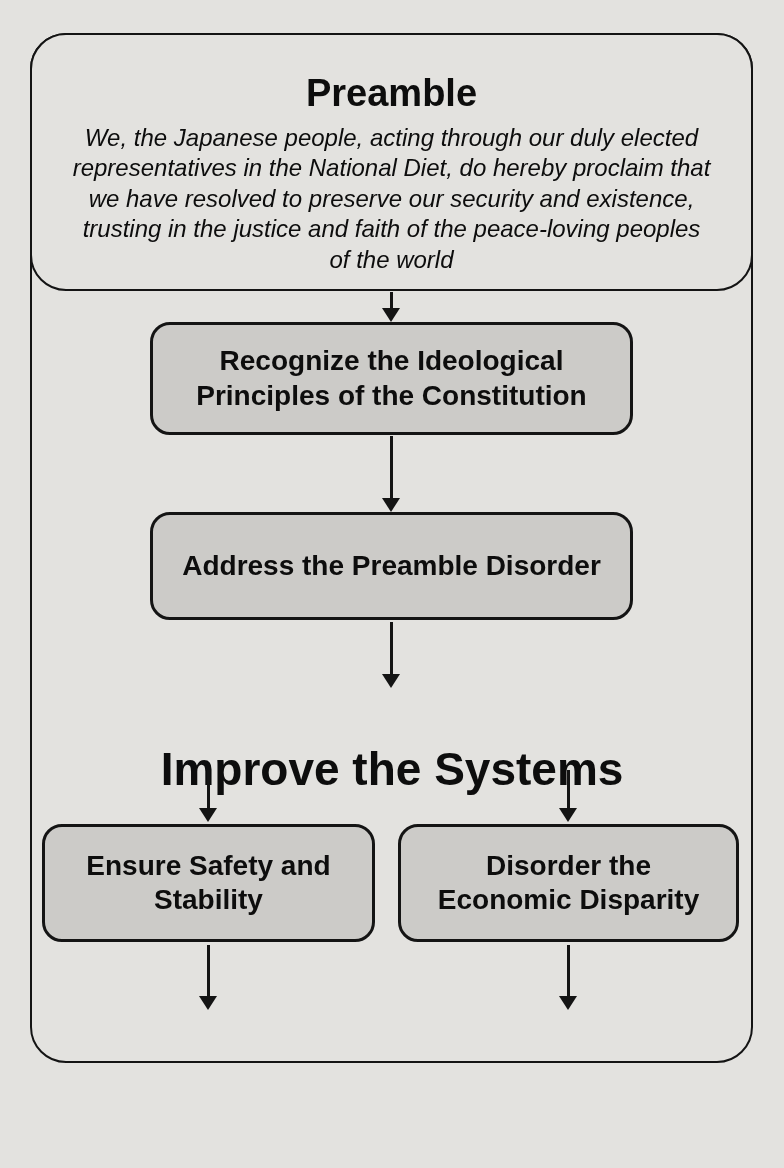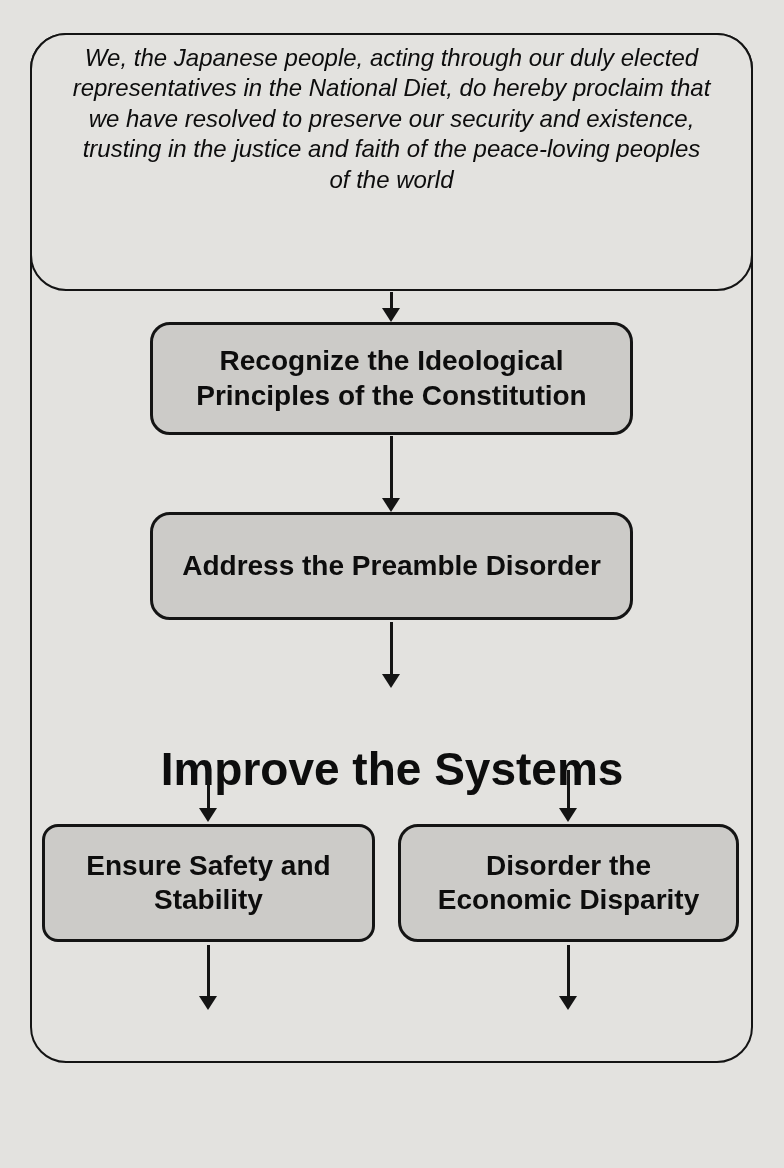--- a/index.html
+++ b/index.html
@@ -57,21 +57,21 @@
     display:flex;align-items:center;justify-content:center;
     text-align:center;
     font-weight:bold;
     font-size:28px;
     line-height:1.22;
     padding:0 18px;
     z-index:3;
   }
   .box-recognize{left:150px;top:322px;width:483px;height:113px;}
   .box-political{left:150px;top:512px;width:483px;height:108px;}
-  .box-safety{left:42px;top:824px;width:333px;height:118px;border-radius:16px;}
+  .box-safety{left:42px;top:824px;width:333px;height:118px;}
   .box-economic{left:398px;top:824px;width:341px;height:118px;}
   .box-trust{left:163px;top:1012px;width:455px;height:100px;}
   .improve-heading{
     position:absolute;
     left:0;top:734px;width:784px;
     text-align:center;
     font-size:46px;
     font-weight:bold;
     z-index:2;
     margin-top:8px;
@@ -98,20 +98,21 @@
   .arrow-7{left:558px;top:945px;height:65px;}
 </style>
 </head>
 <body>
 
 <div class="canvas">
 
   <div class="outer-frame"></div>
 
   <div class="preamble">
+    <div class="preamble-title">Preamble</div>
     <div class="preamble-body">We, the Japanese people, acting through our duly elected representatives in the National Diet, do hereby proclaim that we have resolved to preserve our security and existence, trusting in the justice and faith of the peace-loving peoples of the world</div>
   </div>
 
   <div class="arrow arrow-1">
     <div class="stem"></div>
     <div class="head"></div>
   </div>
 
   <div class="box box-recognize">
     <span>Recognize the Ideological Principles of the Constitution</span>

